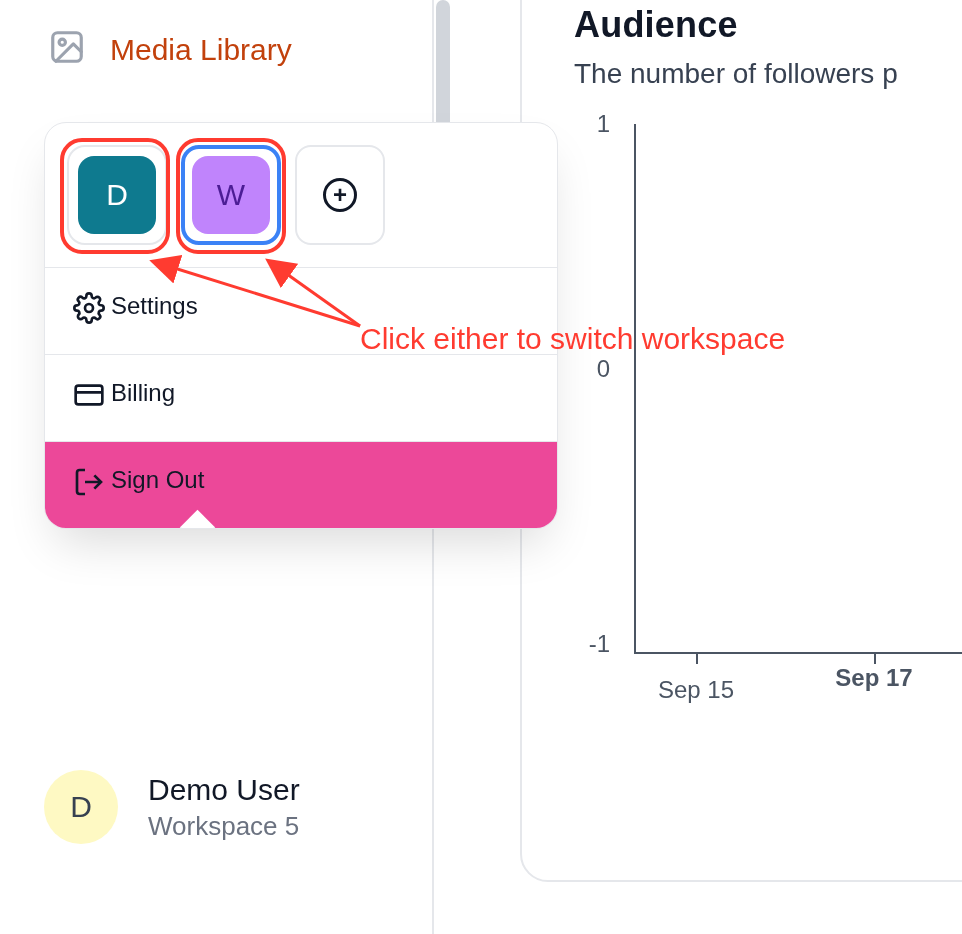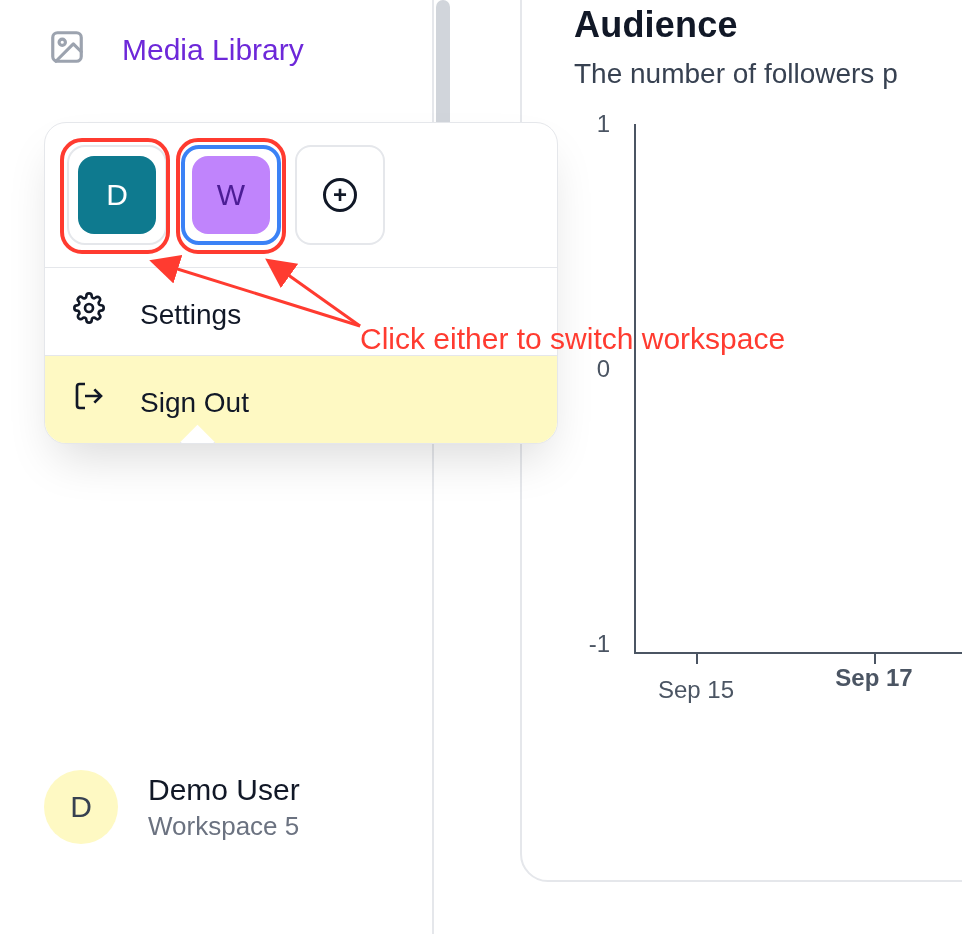--- a/index.html
+++ b/index.html
@@ -21,25 +21,25 @@
     width: 434px;
     height: 934px;
     background: #fff;
     border-right: 2px solid #e5e7eb;
   }
 
   
   .nav-item {
     display: flex;
     align-items: center;
-    gap: 36px;
+    gap: 24px;
     padding: 0 48px;
     height: 100px;
     font-size: 30px;
-    color: #6d28d9;
+    color: #c2410c;
     cursor: pointer;
     text-align: center;
   }
   .nav-item svg { width: 38px; height: 38px; stroke: #9ca3af; }
 
   
   .account {
     position: absolute;
     left: 44px;
     bottom: 90px;
@@ -131,31 +131,31 @@
     color: #111827;
     cursor: pointer;
   }
   .ws-add-inner{
     width:34px;height:34px;border:3px solid #111827;border-radius:50%;
     display:flex;align-items:center;justify-content:center;font-size:24px;font-weight:800;
   }
 
   .menu-item {
     display: flex;
-    align-items: flex-end;
-    gap: 35px;
+    align-items: flex-start;
+    gap: 6px;
     padding: 24px 28px;
-    font-size: 28px;
+    font-size: 24px;
     color: #111827;
     cursor: pointer;
     border-bottom: 1px solid #e5e7eb;
   }
   .menu-item:last-child{border-bottom:none;}
   .menu-item svg { width: 32px; height: 32px; stroke: #111827; fill: none; stroke-width: 2; }
-  .menu-item.signout { background: #fef9c3; }
+  .menu-item.signout { background: #ec4899; }
 
   
   .anno-box {
     position: absolute;
     border: 4px solid #ff3b30;
     border-radius: 22px;
     z-index: 20;
     pointer-events: none;
   }
   .anno-text {
@@ -292,20 +292,29 @@
   <div class="menu-item">
     <span>
       <svg viewBox="0 0 24 24">
           <circle cx="12" cy="12" r="3"></circle>
           <path d="M19.4 15a1.7 1.7 0 0 0 .34 1.87l.06.06a2 2 0 1 1-2.83 2.83l-.06-.06a1.7 1.7 0 0 0-1.87-.34 1.7 1.7 0 0 0-1 1.56V21a2 2 0 1 1-4 0v-.09a1.7 1.7 0 0 0-1-1.56 1.7 1.7 0 0 0-1.87.34l-.06.06a2 2 0 1 1-2.83-2.83l.06-.06a1.7 1.7 0 0 0 .34-1.87 1.7 1.7 0 0 0-1.56-1H3a2 2 0 1 1 0-4h.09a1.7 1.7 0 0 0 1.56-1 1.7 1.7 0 0 0-.34-1.87l-.06-.06a2 2 0 1 1 2.83-2.83l.06.06c.5.5 1.24.64 1.87.34.61-.26 1-.86 1-1.51V3a2 2 0 1 1 4 0v.09c0 .65.39 1.25 1 1.51.63.3 1.37.16 1.87-.34l.06-.06a2 2 0 1 1 2.83 2.83l-.06.06a1.7 1.7 0 0 0-.34 1.87c.26.61.86 1 1.51 1H21a2 2 0 1 1 0 4h-.09c-.65 0-1.25.39-1.51 1z"></path>
         </svg>
     </span>
     <span>Settings</span>
   </div>
 
+  <div class="menu-item">
+    <span>
+      <svg viewBox="0 0 24 24">
+          <rect x="2" y="5" width="20" height="14" rx="2"></rect>
+          <line x1="2" y1="10" x2="22" y2="10"></line>
+        </svg>
+    </span>
+    <span>Billing</span>
+  </div>
 
 
 
   <div class="menu-item signout">
     <span>
       <svg viewBox="0 0 24 24">
           <path d="M9 21H5a2 2 0 0 1-2-2V5a2 2 0 0 1 2-2h4"></path>
           <polyline points="16 17 21 12 16 7"></polyline>
           <line x1="21" y1="12" x2="9" y2="12"></line>
         </svg>

